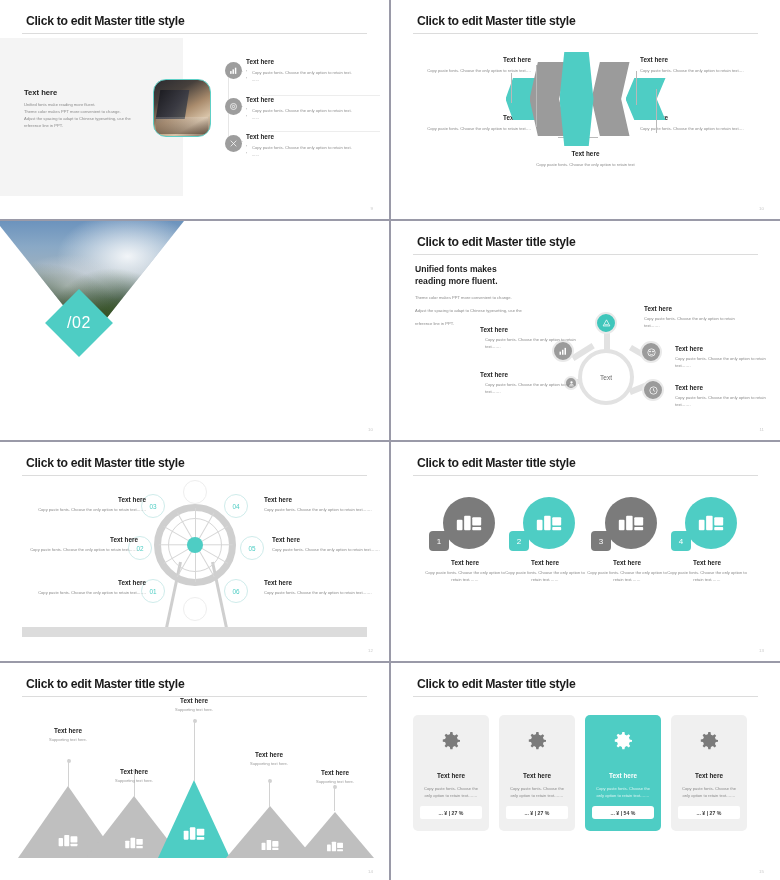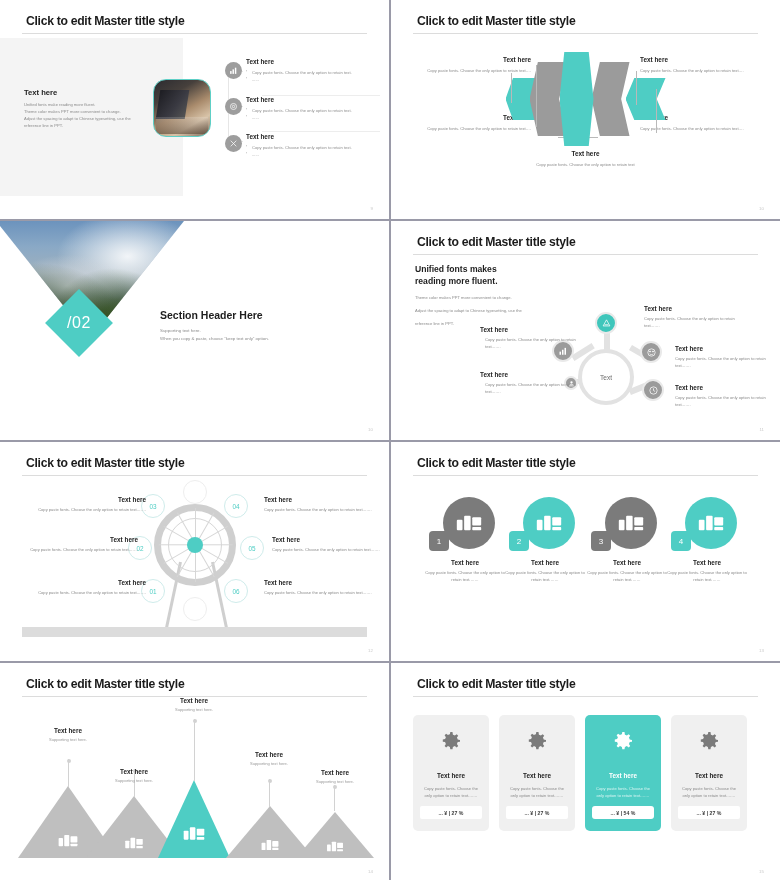--- a/index.html
+++ b/index.html
@@ -303,25 +303,20 @@
       <div class="pnum">10</div>
     </div>
   </div>
 
   <div class="slide">
     <div class="slide-inner">
       <div class="s3-tri"></div>
       <div class="s3-dia">
         <span>/02</span>
       </div>
-      <div class="s3-txt">
-        <h2>Section Header Here</h2>
-        <div class="bd5" style="margin-top:6px">Supporting text here.</div>
-        <div class="bd5">When you copy &amp; paste, choose "keep text only" option.</div>
-      </div>
       <div class="pnum">10</div>
     </div>
   </div>
 
   <div class="slide">
     <div class="slide-inner">
       <div class="ttl">Click to edit Master title style</div>
       <div class="ttl-rule"></div>
 
       <div class="s4-head">

